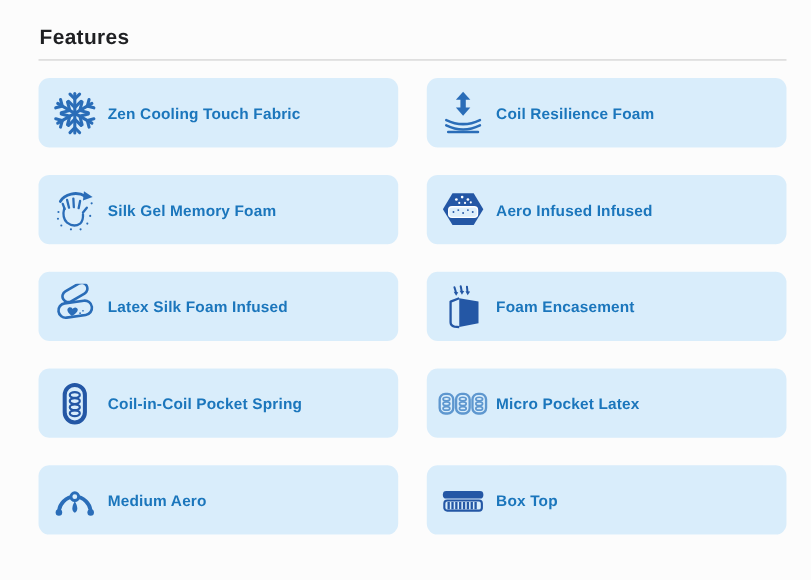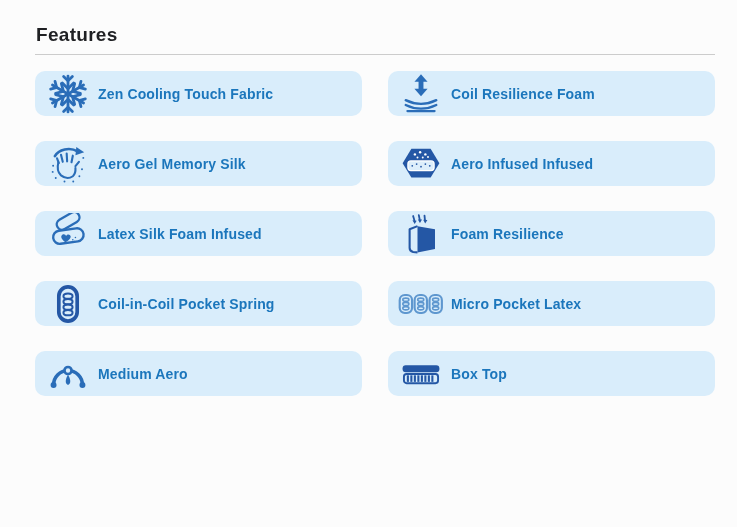--- a/index.html
+++ b/index.html
@@ -11,21 +11,21 @@
   .wrap{padding:24px 22px 0 35px;box-sizing:border-box;}
   .section-title{
     font-size:19px;font-weight:800;letter-spacing:.3px;
     color:var(--heading-color,#1f2023);
     margin:0 0 8px 1px;
   }
   .divider{height:0;border-bottom:1px solid var(--divider-color,#cccccc);margin-bottom:16px;}
   .grid{display:grid;grid-template-columns:1fr 1fr;column-gap:26px;row-gap:25px;}
   .card{
     background:var(--card-bg,#d9edfb);
-    border-radius:10px;height:45px;
+    border-radius:10px;height:63px;
     display:flex;align-items:center;
     padding:0 8px 0 9px;
   }
   .icon{width:47px;height:47px;display:flex;align-items:center;justify-content:center;flex:0 0 auto;margin-right:7px;}
   .icon svg{display:block;}
   .tone-main{color:var(--icon-main,#2a6db8);}
   .tone-dark{color:var(--icon-dark,#2457a5);}
   .tone-light{color:var(--icon-light,#5e97cf);}
   .label{
     font-size:14px;font-weight:700;letter-spacing:.15px;
@@ -98,21 +98,21 @@
               <circle cx="6.5" cy="33" r="1.1"></circle>
             <circle cx="10" cy="40" r="1.1"></circle>
               <circle cx="20" cy="44" r="1.1"></circle>
             <circle cx="30" cy="44" r="1.1"></circle>
               <circle cx="37" cy="38" r="1.1"></circle>
             <circle cx="40" cy="30" r="1.1"></circle>
               <circle cx="41.5" cy="17" r="1.1"></circle>
           </g>
         </svg>
       </span>
-      <span class="label">Aero Gel Memory Silk</span>
+      <span class="label">Silk Gel Memory Foam</span>
     </div>
 
     <div class="card">
       <span class="icon tone-dark">
         <svg width="42" height="42" viewBox="0 0 48 48">
           <polygon points="3,23 13,6.5 35,6.5 45,23 35,39.5 13,39.5" fill="currentColor"></polygon>
           <g fill="#ffffff">
             <circle cx="17" cy="13" r="1.4"></circle>
               <circle cx="23" cy="10.5" r="1.4"></circle>
               <circle cx="29" cy="13" r="1.4"></circle>
@@ -161,21 +161,21 @@
           </g>
           <g fill="currentColor">
             <polygon points="16.8,12.5 14.2,8.3 19,8.8"></polygon>
             <polygon points="22.8,11.5 20.4,7.3 25.2,7.5"></polygon>
             <polygon points="28.8,12 26.5,7.8 31.3,8.1"></polygon>
           </g>
           <polygon points="20,15 40,18.5 40,41 20,45" fill="currentColor"></polygon>
           <path d="M20 15 L11 18.5 L11 40 Q11 43.5 15 44.5 L20 45" fill="none" stroke="currentColor" stroke-width="2.4" stroke-linejoin="round"></path>
         </svg>
       </span>
-      <span class="label">Foam Resilience</span>
+      <span class="label">Foam Encasement</span>
     </div>
 
     <div class="card">
       <span class="icon tone-dark">
         <svg width="42" height="42" viewBox="0 0 48 48">
           <rect x="13.5" y="4.5" width="21" height="39" rx="10.5" fill="none" stroke="currentColor" stroke-width="4.2"></rect>
           <g fill="none" stroke="currentColor" stroke-width="2.3">
             <ellipse cx="24" cy="15" rx="5.2" ry="3"></ellipse>
             <ellipse cx="24" cy="21.3" rx="5.2" ry="3"></ellipse>
             <ellipse cx="24" cy="27.6" rx="5.2" ry="3"></ellipse>

